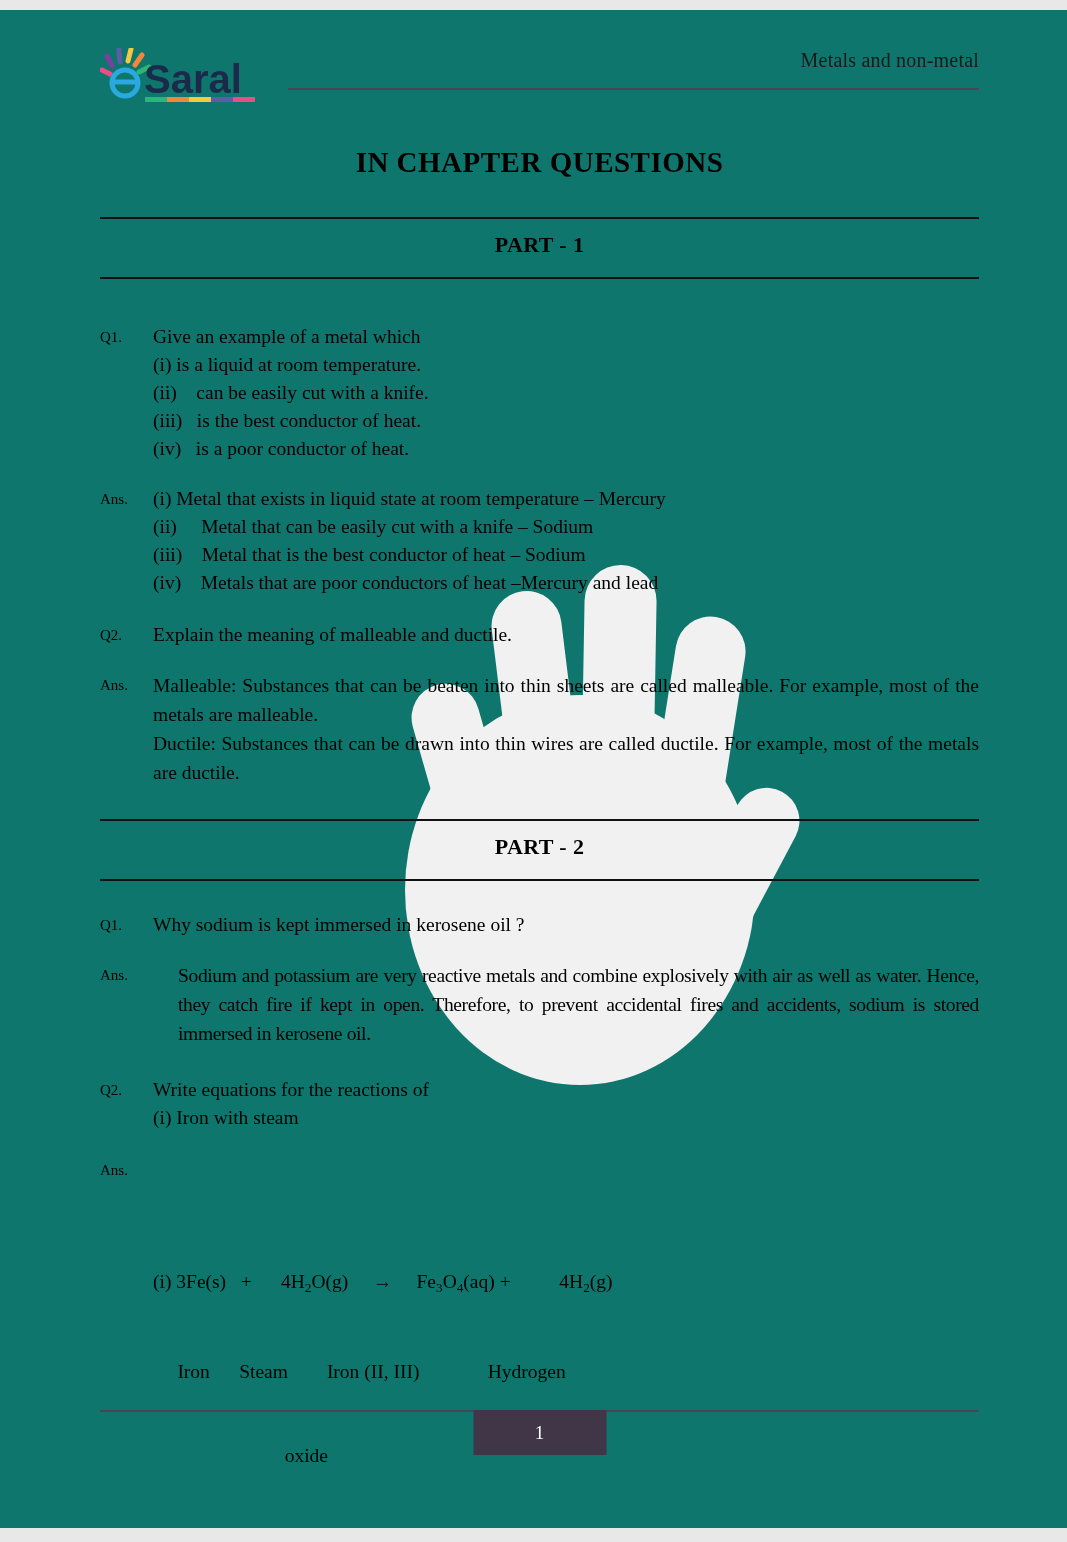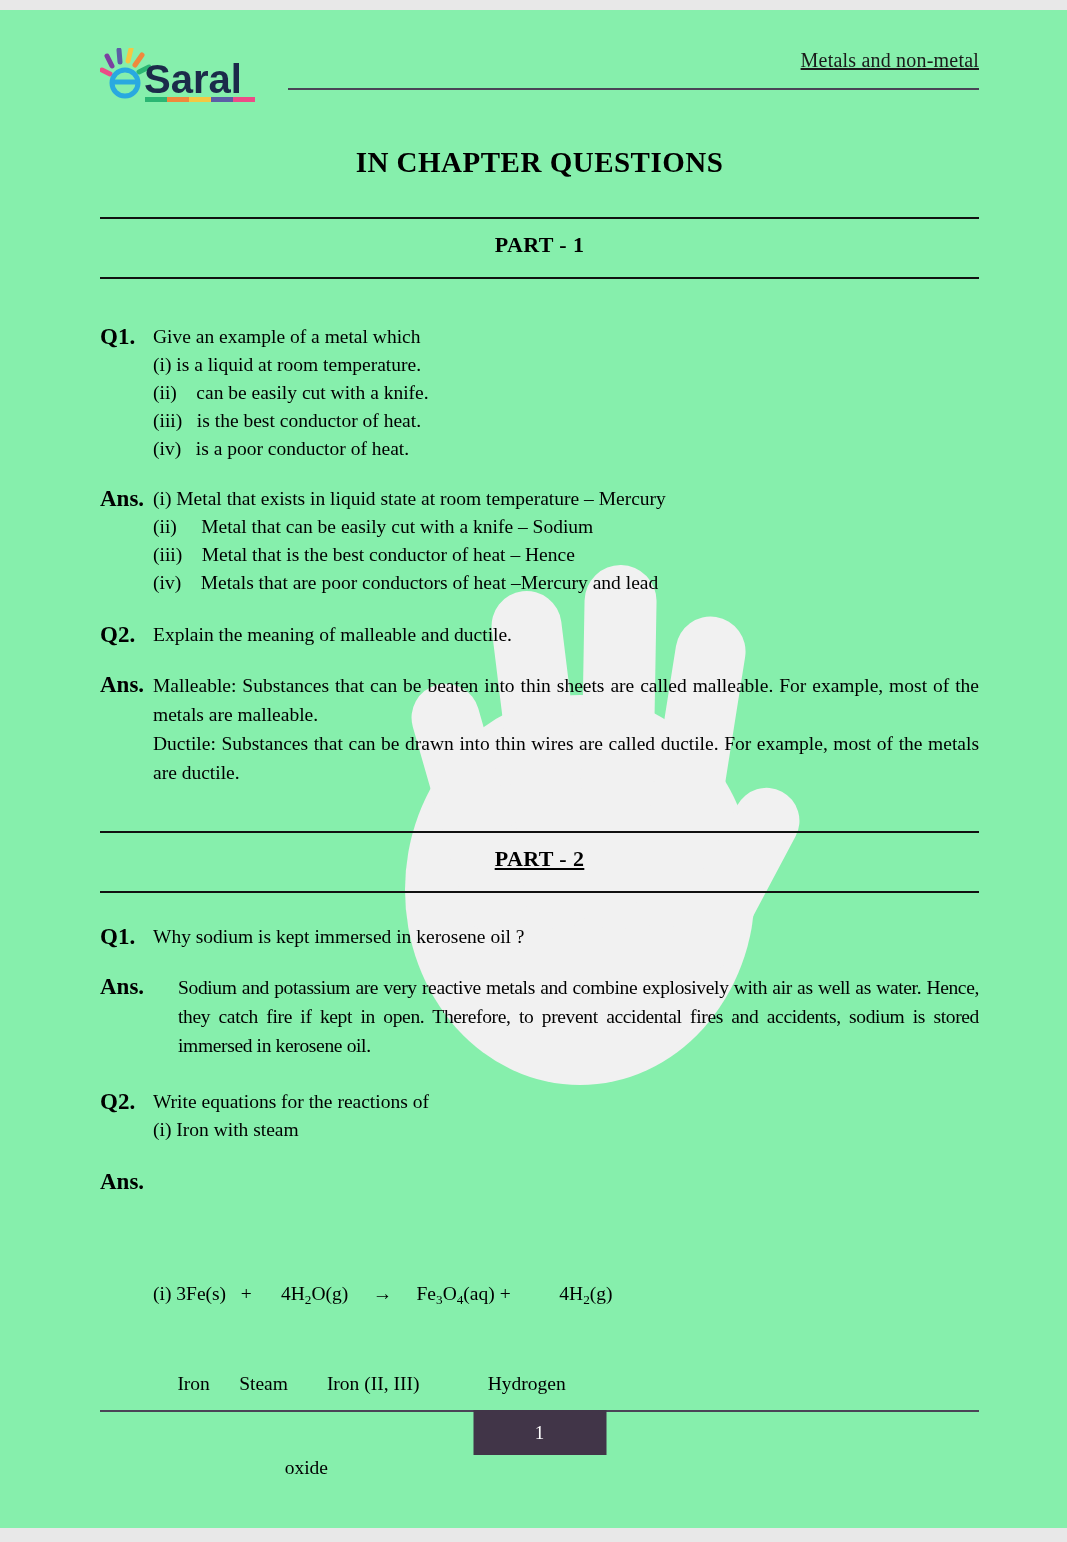--- a/index.html
+++ b/index.html
@@ -13,21 +13,21 @@
     overflow: hidden;
     font-family: "Liberation Serif", "DejaVu Serif", serif;
   }
 
   .page {
     position: absolute;
     left: 0;
     top: 10px;
     width: 1067px;
     height: 1518px;
-    background: #86efac;
+    background: #0f766e;
     overflow: hidden;
   }
 
   
   .watermark {
     position: absolute;
     left: 330px;
     top: 340px;
     width: 500px;
     height: 760px;
@@ -63,21 +63,20 @@
     top: 0;
     text-align: right;
     width: 640px;
   }
   .header-title {
     font-size: 20px;
     color: #1a1a1a;
     letter-spacing: 0.2px;
     line-height: 1.2;
     padding-bottom: 4px;
-    text-decoration: underline;
   }
   .header-rule {
     position: absolute;
     left: 188px;
     right: 0;
     top: 40px;
     border-top: 2px solid #4a4456;
     height: 0;
   }
 
@@ -113,22 +112,22 @@
 
   
   .qa {
     display: flex;
     align-items: flex-start;
     margin-top: 24px;
   }
   .qa-tag {
     flex: 0 0 auto;
     width: 53px;
-    font-weight: bold;
-    font-size: 23px;
+    font-weight: normal;
+    font-size: 15px;
     line-height: 28px;
     color: #000;
   }
   .qa-body {
     flex: 1 1 auto;
     font-size: 19.5px;
     line-height: 28px;
     color: #000;
   }
   .qa-body .line { white-space: pre; }
@@ -246,41 +245,41 @@
         <div class="line">(iii)   is the best conductor of heat.</div>
         <div class="line">(iv)   is a poor conductor of heat.</div>
       </div>
     </div>
 
     <div class="qa" style="margin-top:22px;">
       <div class="qa-tag">Ans.</div>
       <div class="qa-body">
         <div class="line">(i) Metal that exists in liquid state at room temperature – Mercury</div>
         <div class="line">(ii)     Metal that can be easily cut with a knife – Sodium</div>
-        <div class="line">(iii)    Metal that is the best conductor of heat – Hence</div>
+        <div class="line">(iii)    Metal that is the best conductor of heat – Sodium</div>
         <div class="line">(iv)    Metals that are poor conductors of heat –Mercury and lead</div>
       </div>
     </div>
 
     <div class="qa" style="margin-top:24px;">
       <div class="qa-tag">Q2.</div>
       <div class="qa-body">
         <div class="line">Explain the meaning of malleable and ductile.</div>
       </div>
     </div>
 
     <div class="qa" style="margin-top:22px;">
       <div class="qa-tag">Ans.</div>
       <div class="qa-body">
         <div class="para">Malleable: Substances that can be beaten into thin sheets are called malleable. For example, most of the metals are malleable.</div>
         <div class="para">Ductile: Substances that can be drawn into thin wires are called ductile. For example, most of the metals are ductile.</div>
       </div>
     </div>
 
-    <div class="part-banner" style="margin-top:44px;text-decoration:underline;">
+    <div class="part-banner" style="margin-top:32px;">
       <div class="rule-top"></div>
       <div class="part-label">PART - 2</div>
       <div class="rule-bottom"></div>
     </div>
 
     <div class="qa" style="margin-top:30px;">
       <div class="qa-tag">Q1.</div>
       <div class="qa-body">
         <div class="line">Why sodium is kept immersed in kerosene oil ?</div>
       </div>

